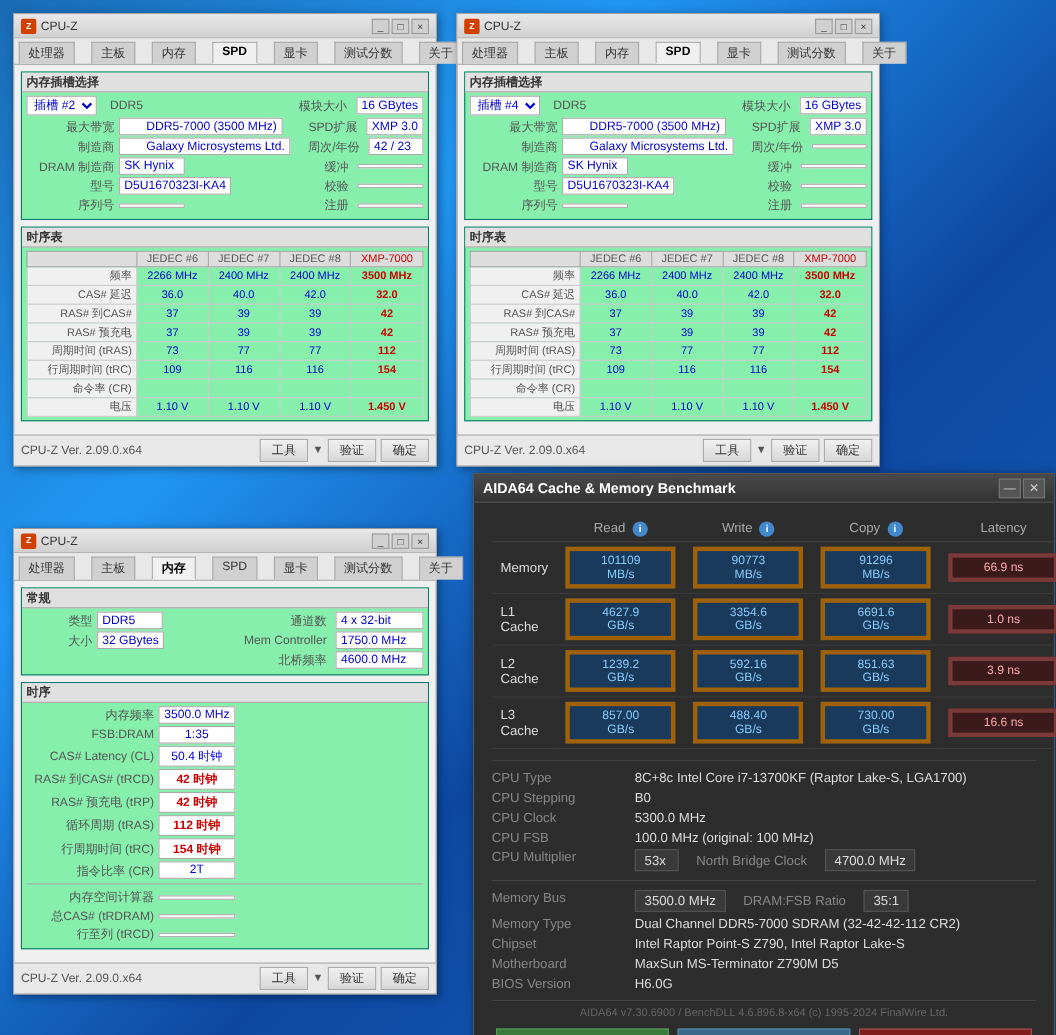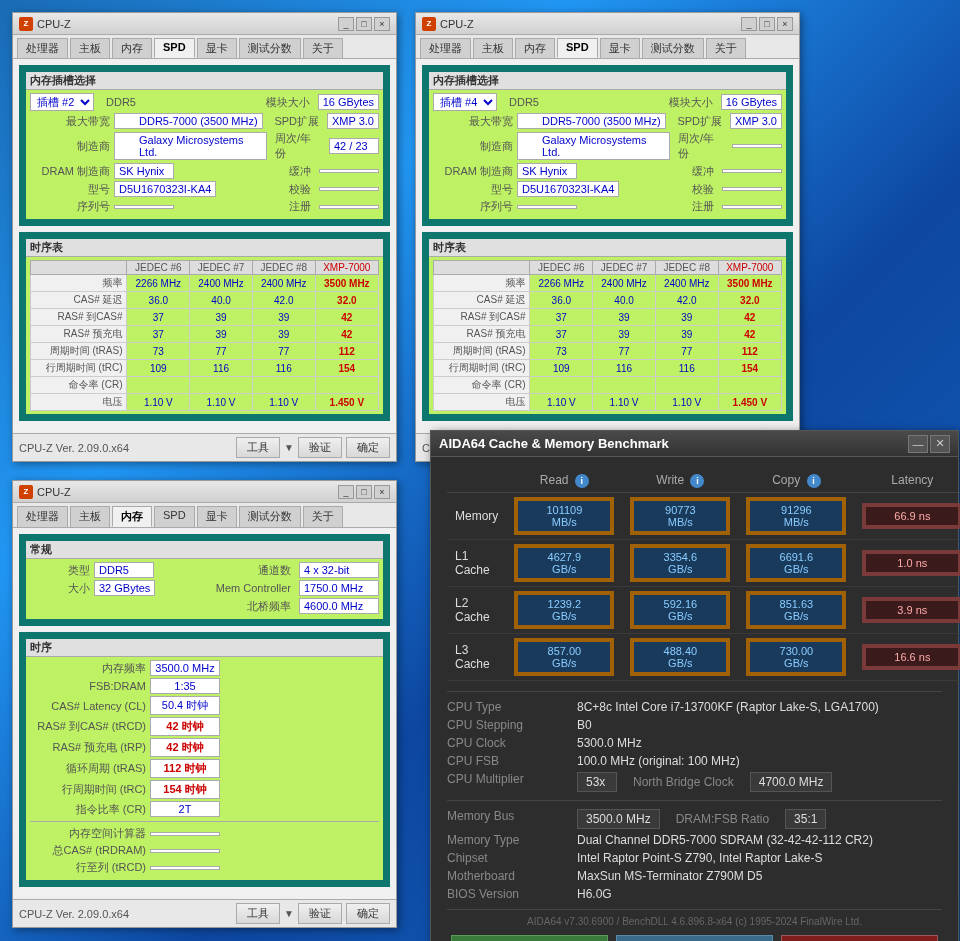--- a/index.html
+++ b/index.html
@@ -63,21 +63,21 @@
       justify-content: center;
       color: #333;
     }
 
     
     .tabs-bar {
       display: flex;
       background: #e8e8e8;
       border-bottom: 1px solid #aaa;
       padding: 3px 4px 0;
-      gap: 2px;
+      gap: 15px;
     }
     .tab {
       padding: 2px 8px;
       font-size: 11px;
       background: #d0d0d0;
       border: 1px solid #aaa;
       border-bottom: none;
       cursor: pointer;
       color: #333;
       white-space: nowrap;
@@ -88,23 +88,23 @@
       font-weight: bold;
       color: #000;
     }
 
     .window-content {
       padding: 6px;
     }
 
     
     .section-box {
-      border: 7px solid #0f766e;
+      border: 1px solid #0f766e;
       margin-bottom: 6px;
-      background: #bef264;
+      background: #86efac;
     }
     .section-title {
       font-size: 11px;
       font-weight: bold;
       color: #333;
       padding: 1px 4px;
       background: #e0e0e0;
       border-bottom: 1px solid #aaa;
     }
     .section-content {

